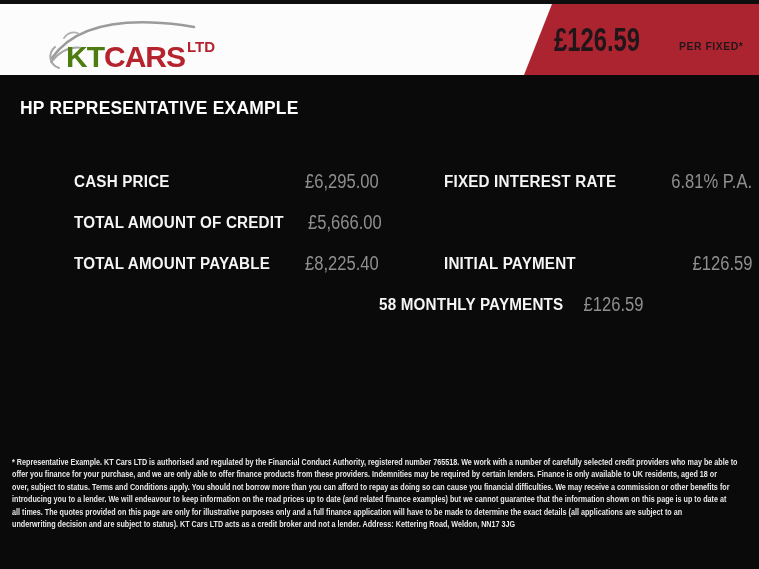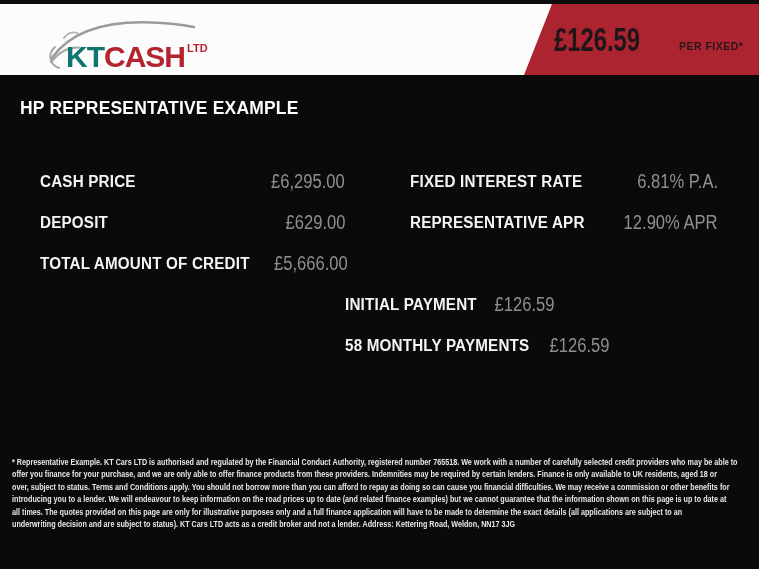--- a/index.html
+++ b/index.html
@@ -17,24 +17,24 @@
   .header-bar {
     position:absolute; left:0; top:4px; width:759px; height:71px;
     background:#fcfcfc;
   }
   .brand-logo { position:absolute; left:42px; top:12px; width:200px; height:58px; }
   .swoosh { position:absolute; left:0; top:0; }
   .logo-text {
     position:absolute; left:24px; top:24px;
     font-size:30px; font-weight:bold; letter-spacing:-1px; white-space:nowrap;
   }
-  .logo-kt { color:#0f766e; }
+  .logo-kt { color:#4d7c0f; }
   .logo-cars { color:#b5232e; }
   .logo-ltd {
-    color:#b5232e; font-size:11px; letter-spacing:0;
+    color:#b5232e; font-size:15px; letter-spacing:0;
     position:relative; top:-15px; left:2px;
   }
   .price-banner {
     position:absolute; left:524px; top:0; width:235px; height:71px;
     background:#ac2430;
     clip-path:polygon(28px 0, 100% 0, 100% 100%, 0 100%);
     display:flex; align-items:center; padding-left:30px;
   }
   .price-amount {
     font-size:34px; font-weight:bold; color:#20161a;
@@ -45,21 +45,21 @@
     letter-spacing:0.5px; margin-left:2px; margin-top:12px; white-space:nowrap;
   }
   .page-title {
     position:absolute; left:20px; top:97px;
     font-size:19px; font-weight:bold; color:#fdfdfd; letter-spacing:0.2px;
     transform:scaleX(0.92); transform-origin:left center; white-space:nowrap;
   }
   .finance-table { position:absolute; left:40px; top:161px; width:678px; }
   .table-row {
     display:grid; grid-template-columns:305px 65px 308px;
-    height:41px; align-items:center;
+    height:41px; align-items:center;margin-left:34px;
   }
   .pair { display:flex; justify-content:space-between; align-items:center; }
   .finance-label {
     font-size:16px; font-weight:bold; color:#f5f5f5; letter-spacing:0.2px;
     transform:scaleX(0.95); transform-origin:left center; white-space:nowrap;
   }
   .finance-value {
     font-size:19.5px; color:#8f8f8f;
     transform:scaleX(0.85); transform-origin:right center; white-space:nowrap;
   }
@@ -77,21 +77,21 @@
 
 <div class="header-bar">
   <div class="brand-logo">
     <svg class="swoosh" width="160" height="54" viewBox="0 0 160 54" fill="none">
       <path d="M10 42 C 32 10, 78 1, 140 9 L 152 11" stroke="#9b9b9b" stroke-width="2.4" fill="none" stroke-linecap="round"></path>
       <path d="M9 46 C 18 35, 28 30, 40 32" stroke="#a7a7a7" stroke-width="2" fill="none" stroke-linecap="round"></path>
       <path d="M17 52 C 8 49, 5 38, 13 31" stroke="#a7a7a7" stroke-width="2" fill="none" stroke-linecap="round"></path>
       <path d="M22 22 C 26 16, 33 15, 37 18" stroke="#b0b0b0" stroke-width="1.8" fill="none" stroke-linecap="round"></path>
     </svg>
     <div class="logo-text">
-      <span class="logo-kt">KT</span><span class="logo-cars">CASH</span><span class="logo-ltd">LTD</span>
+      <span class="logo-kt">KT</span><span class="logo-cars">CARS</span><span class="logo-ltd">LTD</span>
     </div>
   </div>
 
   <div class="price-banner">
     <span class="price-amount">£126.59</span>
     <span class="price-period">PER FIXED*</span>
   </div>
 </div>
 
 <div class="page-title">HP REPRESENTATIVE EXAMPLE</div>
@@ -103,37 +103,30 @@
       <span class="finance-value">£6,295.00</span>
     </div>
     <div></div>
     <div class="pair">
       <span class="finance-label">FIXED INTEREST RATE</span>
       <span class="finance-value">6.81% P.A.</span>
     </div>
   </div>
   <div class="table-row">
     <div class="pair">
-      <span class="finance-label">DEPOSIT</span>
-      <span class="finance-value">£629.00</span>
-    </div>
-    <div></div>
-    <div class="pair">
-      <span class="finance-label">REPRESENTATIVE APR</span>
-      <span class="finance-value">12.90% APR</span>
-    </div>
-  </div>
-  <div class="table-row">
-    <div class="pair">
       <span class="finance-label">TOTAL AMOUNT OF CREDIT</span>
       <span class="finance-value">£5,666.00</span>
     </div>
     <div></div>
   </div>
   <div class="table-row">
+    <div class="pair">
+      <span class="finance-label">TOTAL AMOUNT PAYABLE</span>
+      <span class="finance-value">£8,225.40</span>
+    </div>
     <div></div>
     <div class="pair">
       <span class="finance-label">INITIAL PAYMENT</span>
       <span class="finance-value">£126.59</span>
     </div>
   </div>
   <div class="table-row">
     <div></div>
     <div class="pair">
       <span class="finance-label">58 MONTHLY PAYMENTS</span>

